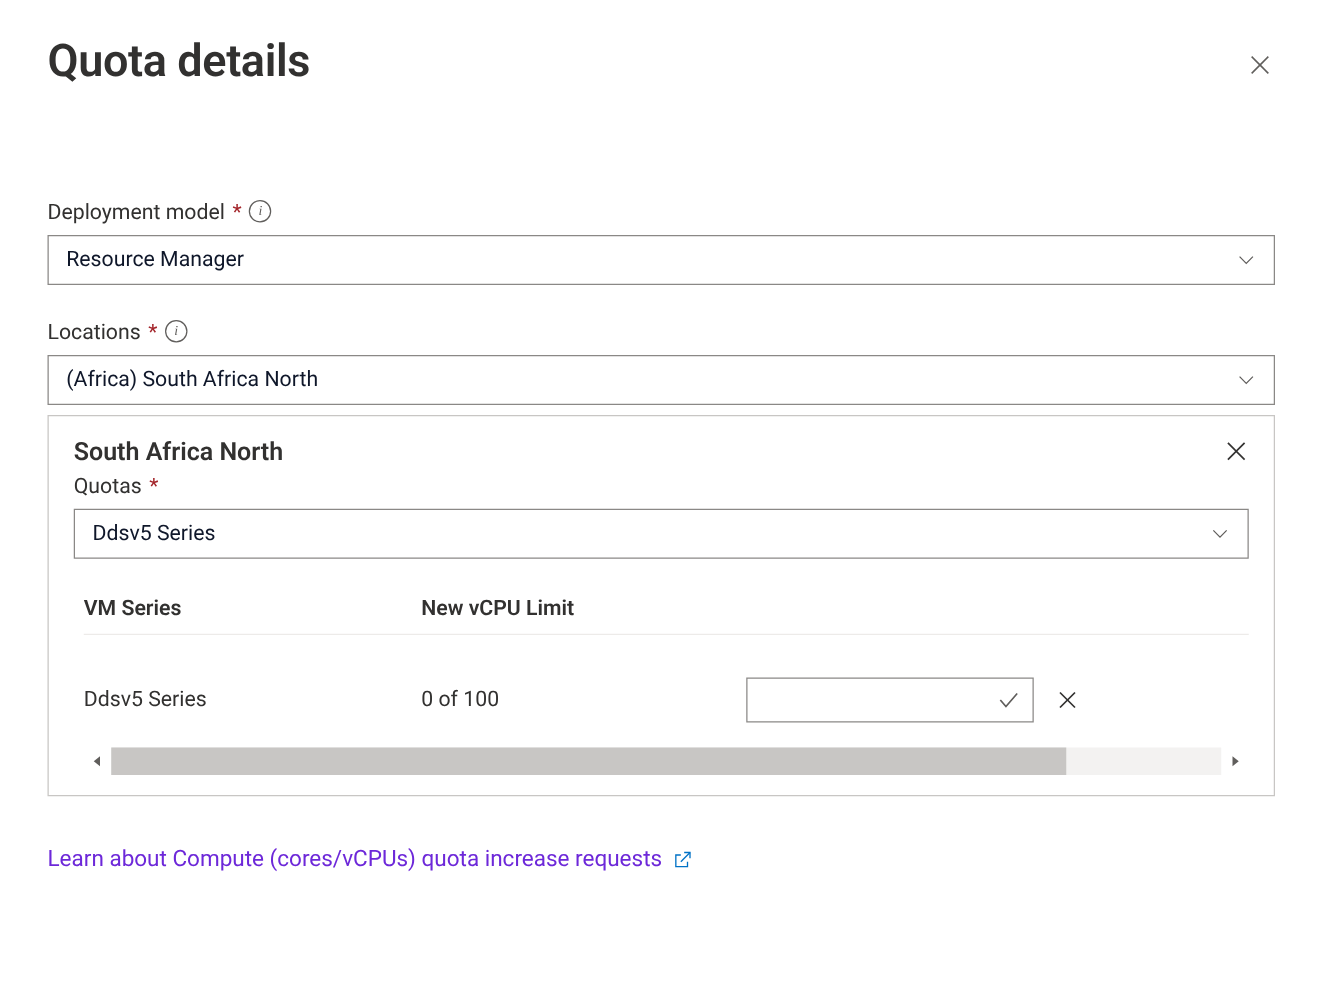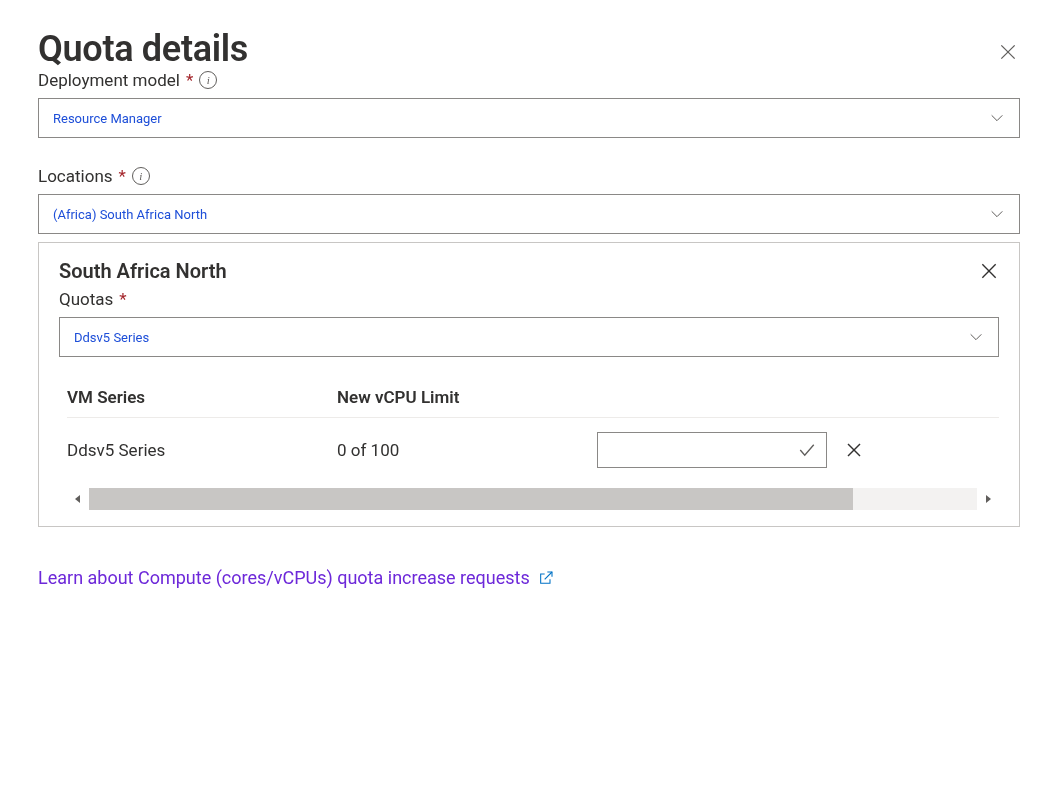--- a/index.html
+++ b/index.html
@@ -8,20 +8,21 @@
       background: #fff;
       color: #323130;
       width: 1058px;
       height: 786px;
       padding: 28px 38px;
     }
     .header-row {
       display: flex;
       justify-content: space-between;
       align-items: flex-start;
+      margin-bottom: 90px;
     }
     h1.page-title {
       font-size: 36px;
       font-weight: 600;
       color: #323130;
       letter-spacing: -0.3px;
     }
     .close-x {
       width: 24px;
       height: 24px;
@@ -29,21 +30,20 @@
       align-items: center;
       justify-content: center;
       cursor: pointer;
       color: #605e5c;
       margin-top: 12px;
     }
     .close-x svg { width: 20px; height: 20px; }
     .field-block { margin-bottom: 28px; }
     .field-label {
       display: flex;
-      align-items: center;
       gap: 6px;
       font-size: 17px;
       color: #323130;
       margin-bottom: 8px;
     }
     .req-star { color: #a4262c; font-size: 17px; }
     .info-circle {
       width: 18px; height: 18px;
       border: 1px solid #605e5c;
       border-radius: 50%;
@@ -59,22 +59,22 @@
     .dropdown {
       width: 100%;
       border: 1px solid #8a8886;
       background: #fff;
       height: 40px;
       display: flex;
       align-items: center;
       justify-content: space-between;
       padding: 0 14px;
       cursor: pointer;
-      font-size: 13px;
-      color: #1d4ed8;
+      font-size: 17px;
+      color: #0f172a;
     }
     .chevron {
       width: 16px; height: 16px;
       color: #605e5c;
     }
     .location-card {
       border: 1px solid #c8c6c4;
       padding: 16px 20px 16px 20px;
       margin-top: 0;
     }
@@ -104,21 +104,21 @@
     .inner-dropdown {
       margin-bottom: 30px;
     }
     .quota-table {
       padding-left: 8px;
     }
     .table-headers {
       display: flex;
       border-bottom: 1px solid #edebe9;
       padding-bottom: 10px;
-      margin-bottom: 14px;
+      margin-bottom: 34px;
       justify-content: flex-end;
     }
     .table-headers > div {
       font-size: 17px;
       font-weight: 600;
       color: #323130;
     }
     .col-series { width: 270px; }
     .col-usage { width: 260px; }
     .col-limit { flex: 1; }

